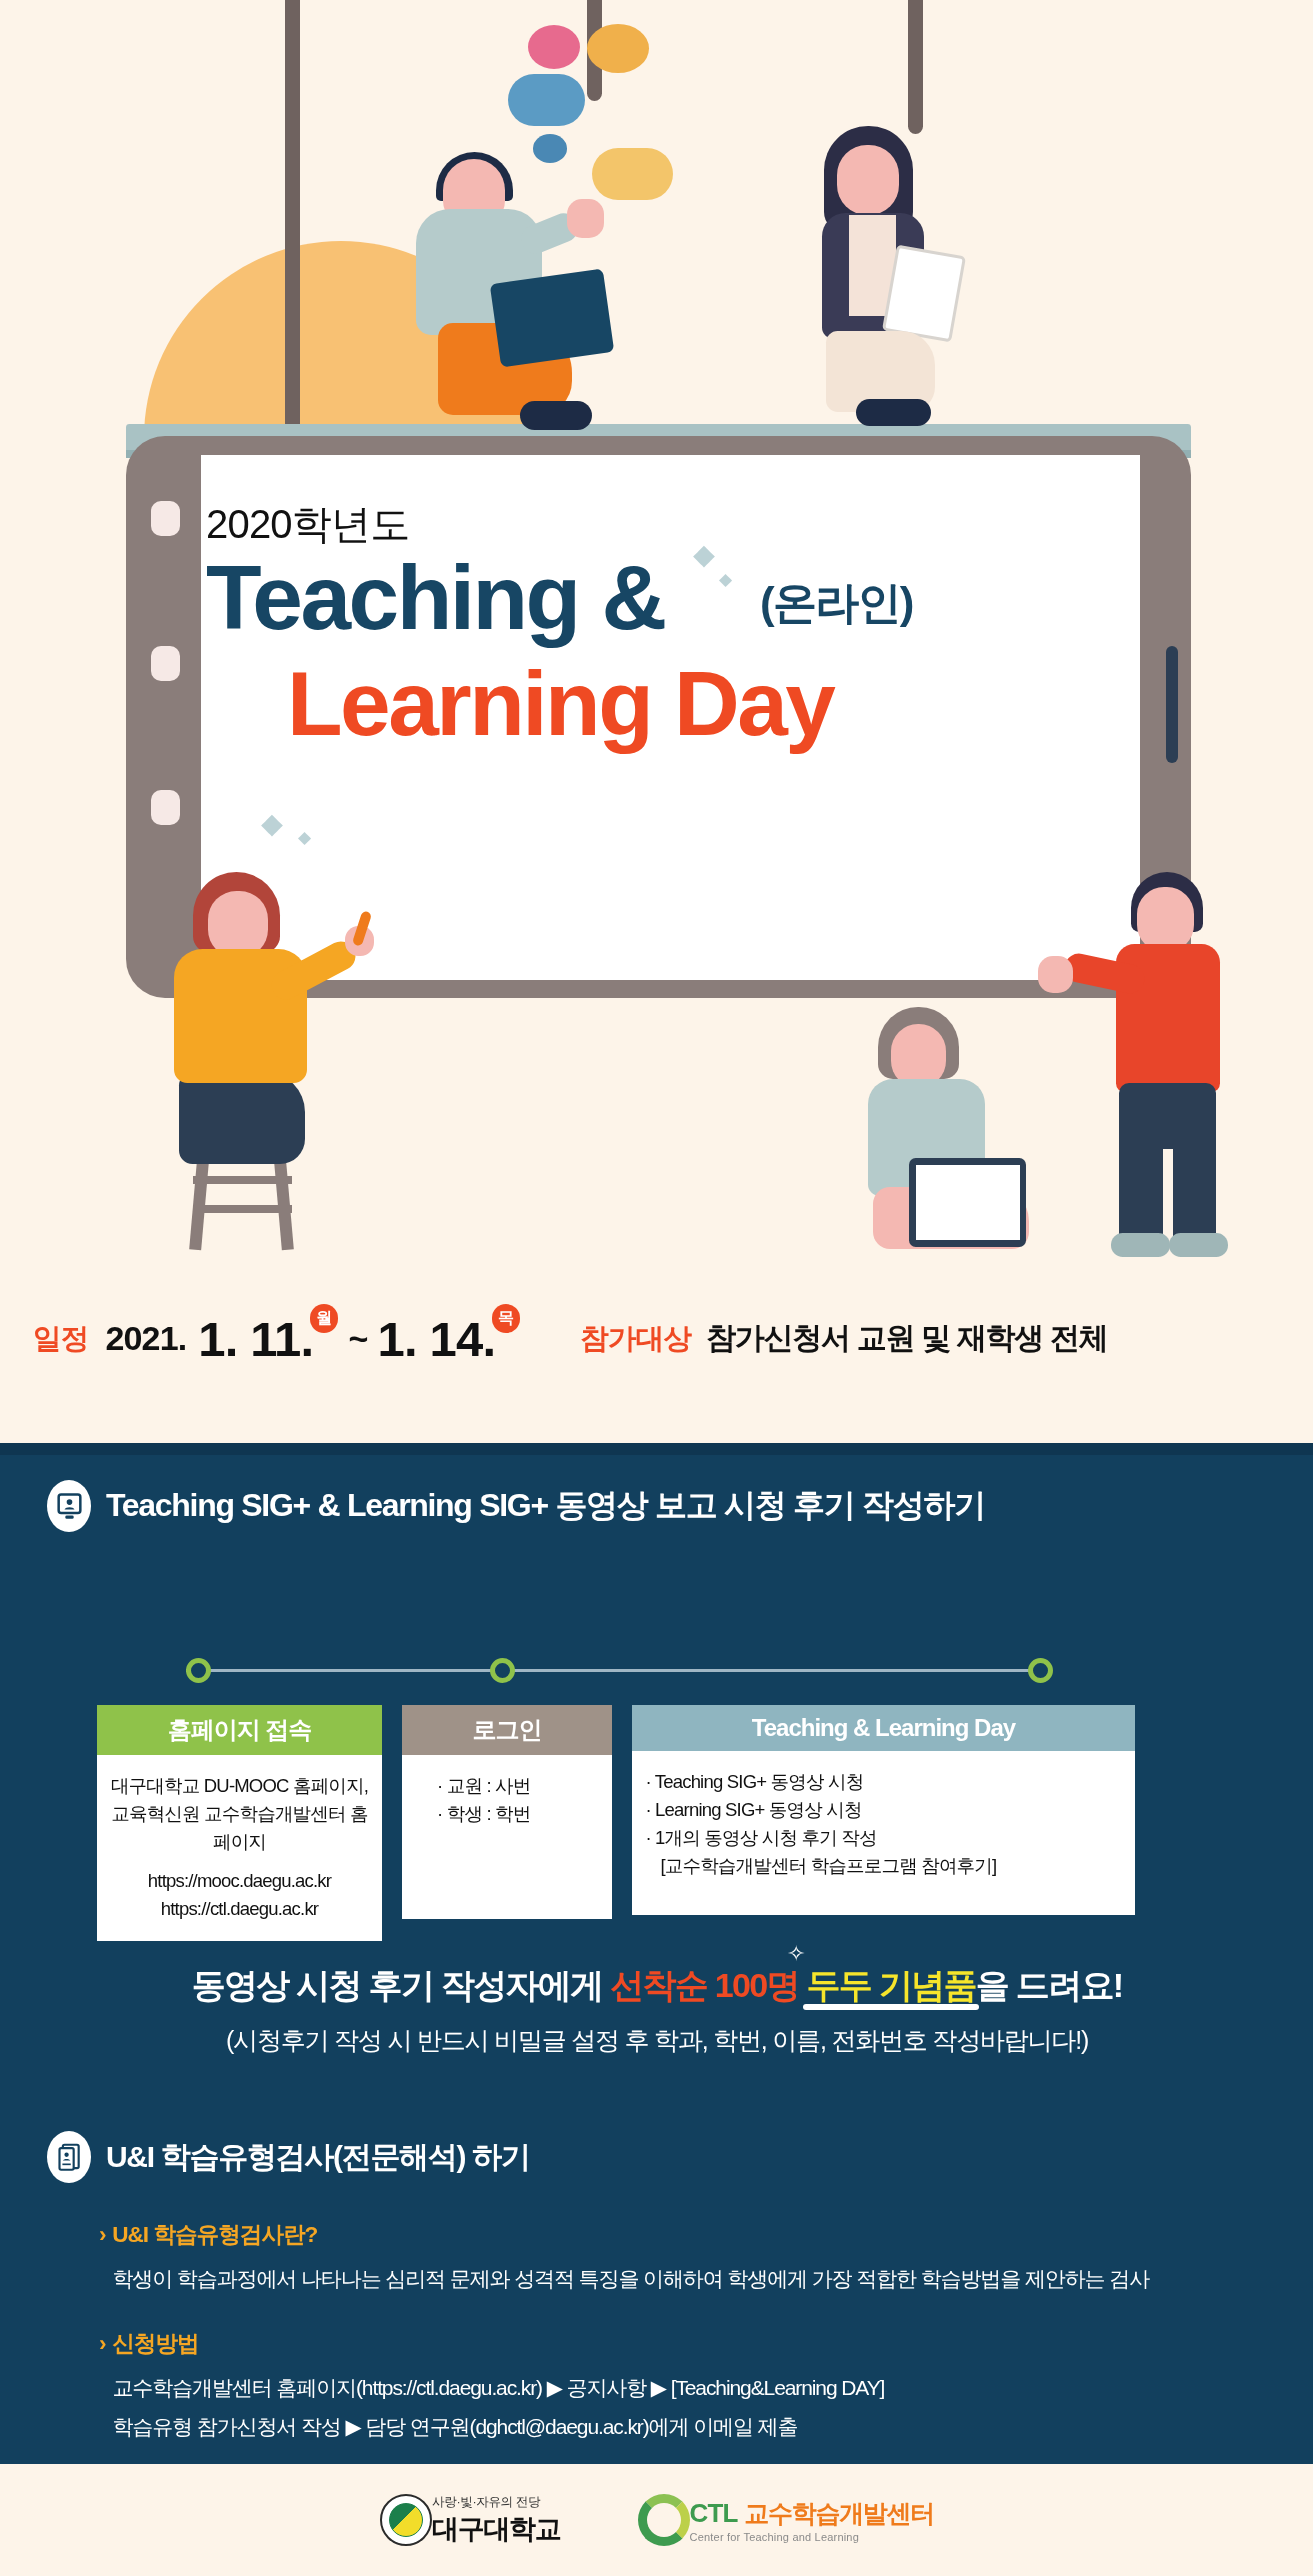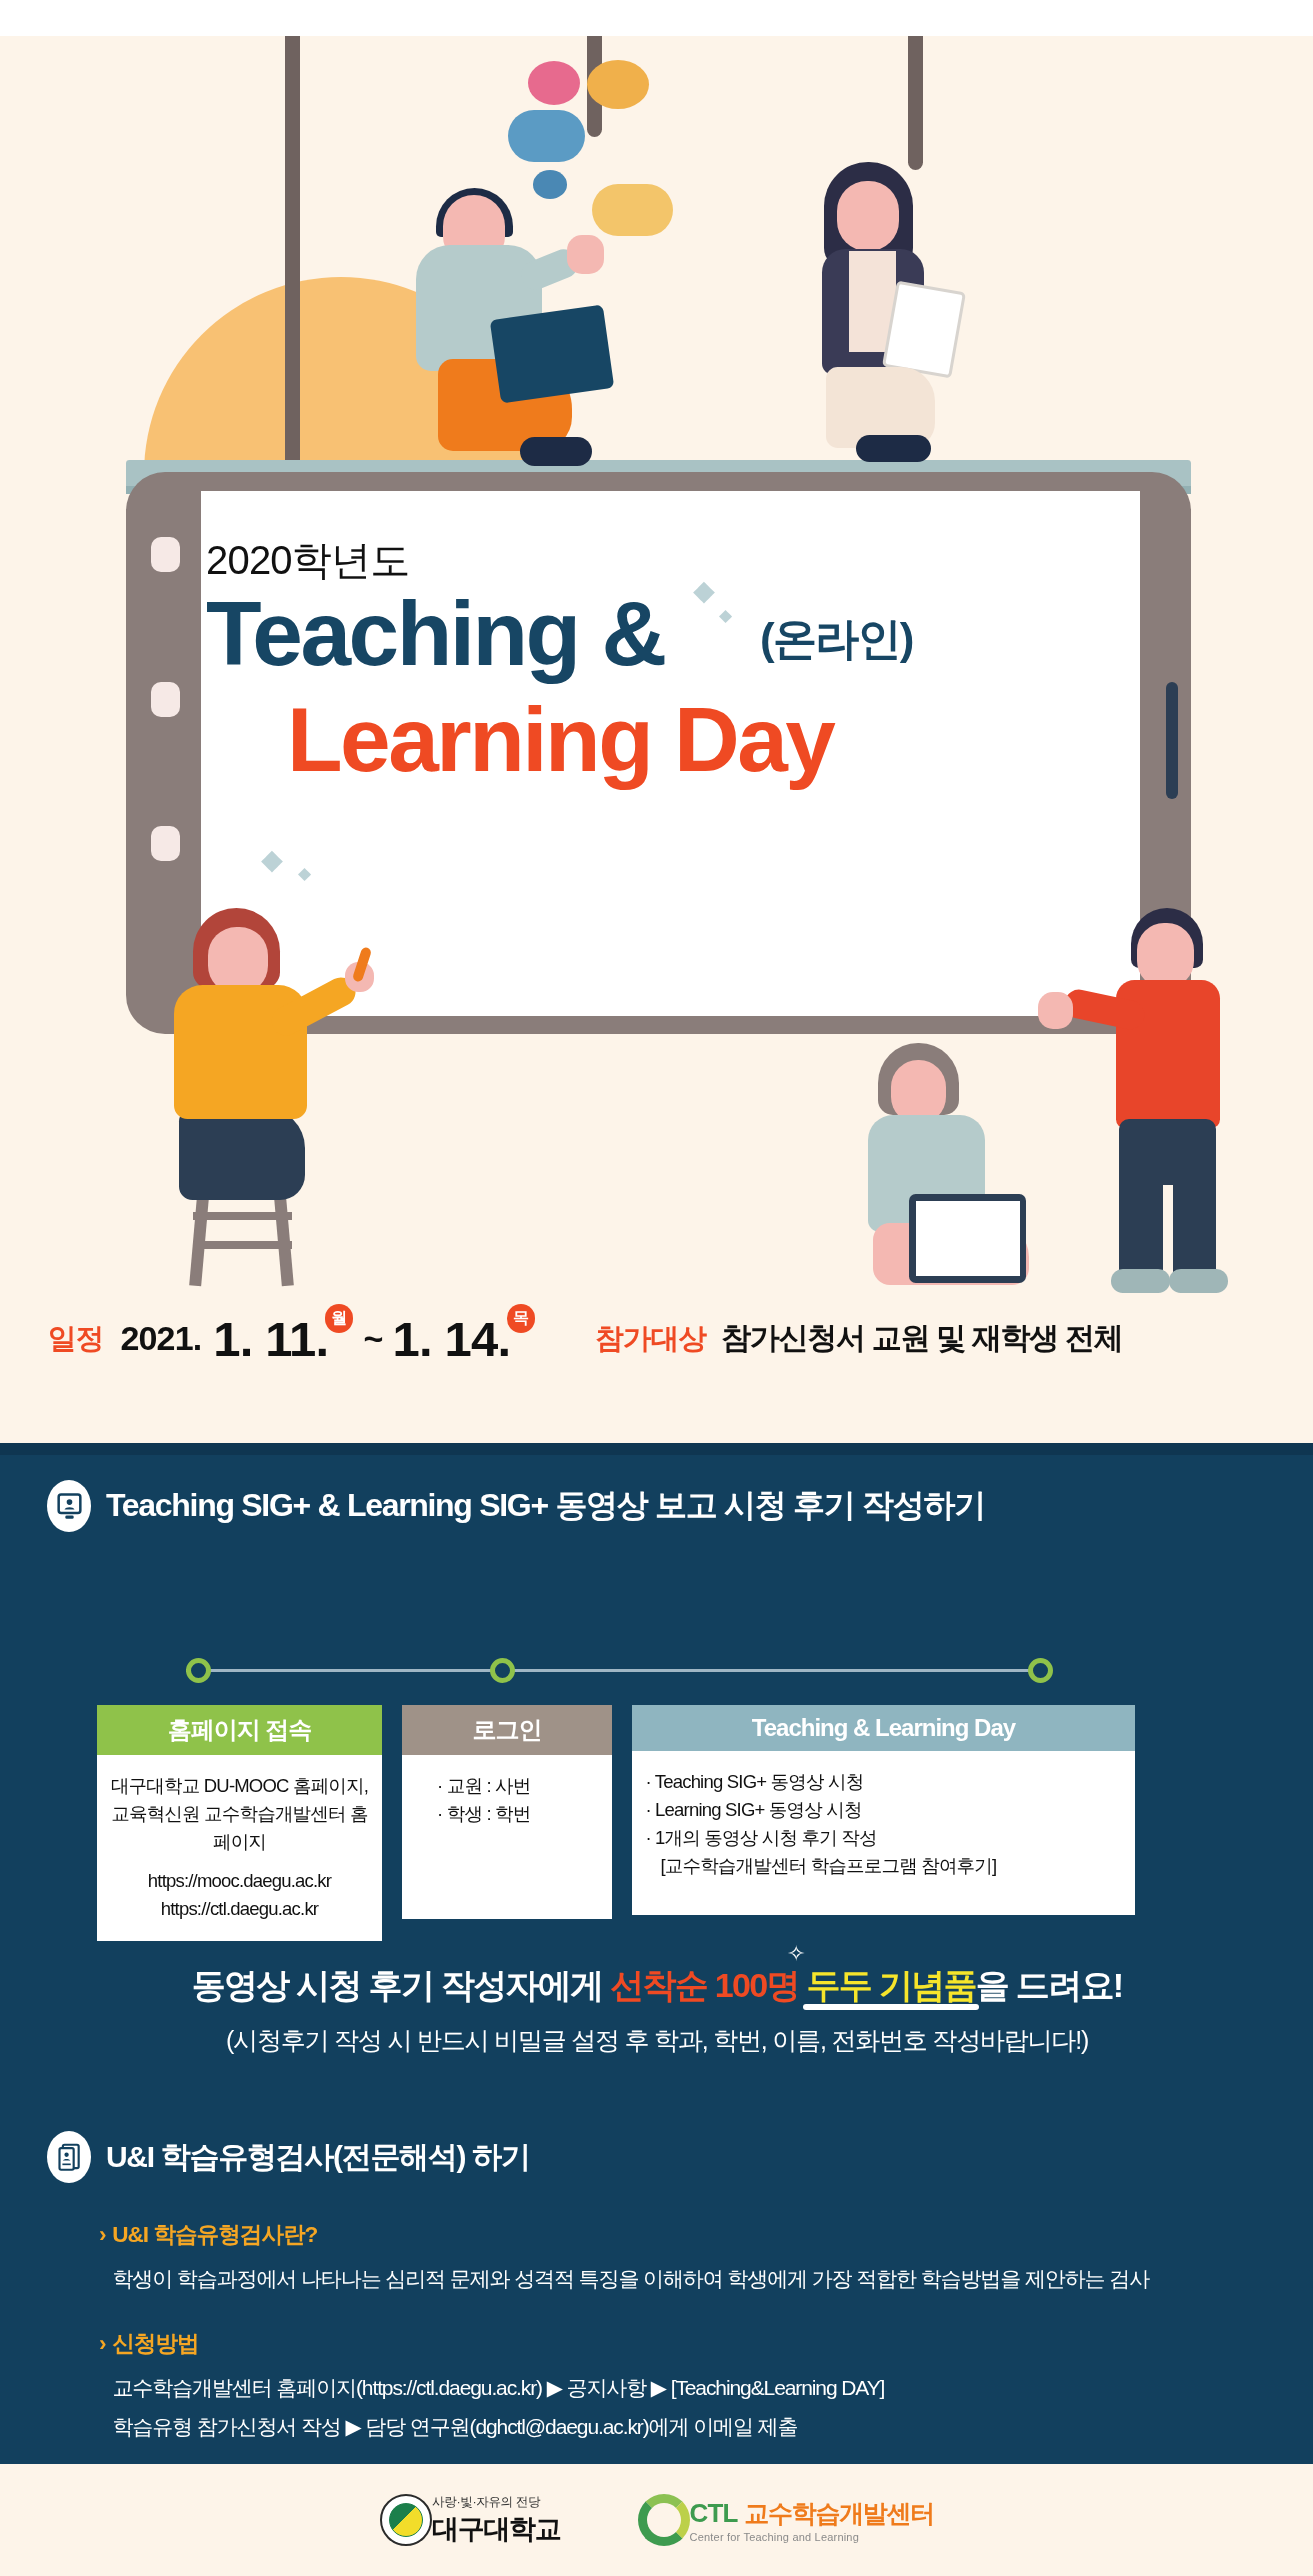--- a/index.html
+++ b/index.html
@@ -12,21 +12,20 @@
   }
 
   
   .poster { width: 1314px; height: 2576px; position: relative; }
 
   .top-panel {
     position: absolute; left: 0; top: 0;
     width: 1314px; height: 1468px;
     background: #fdf4e9;
     overflow: hidden;
-    margin-top: 36px;
   }
 
   
   .sun-blob {
     position: absolute; left: 144px; top: 241px;
     width: 394px; height: 394px;
     border-radius: 50%;
     background: #f8c173;
   }
 
@@ -406,21 +405,21 @@
         <div class="p5-arm"></div>
         <div class="p5-hand"></div>
       <div class="p5-legs"></div>
         <div class="p5-gap"></div>
       <div class="p5-sh1"></div>
         <div class="p5-sh2"></div>
     </div>
   </div>
 
   <div class="date-row">
-    <span class="lbl-orange" style="margin-left:48px;">일정</span>
+    <span class="lbl-orange" style="margin-left:33px;">일정</span>
     <span class="date-main dsm" style="margin-left:17px;">2021.</span>
     <span class="date-main dbig" style="margin-left:11.7px;">1. 11.</span>
     <span class="daybadge">월</span>
     <span class="date-main dsm" style="margin-left:10px;">~</span>
     <span class="date-main dbig" style="margin-left:10px;">1. 14.</span>
     <span class="daybadge">목</span>
     <span class="lbl-orange" style="margin-left:60px;">참가대상</span>
     <span class="target-name" style="margin-left:15px;">참가신청서 교원 및 재학생 전체</span>
   </div>
 

